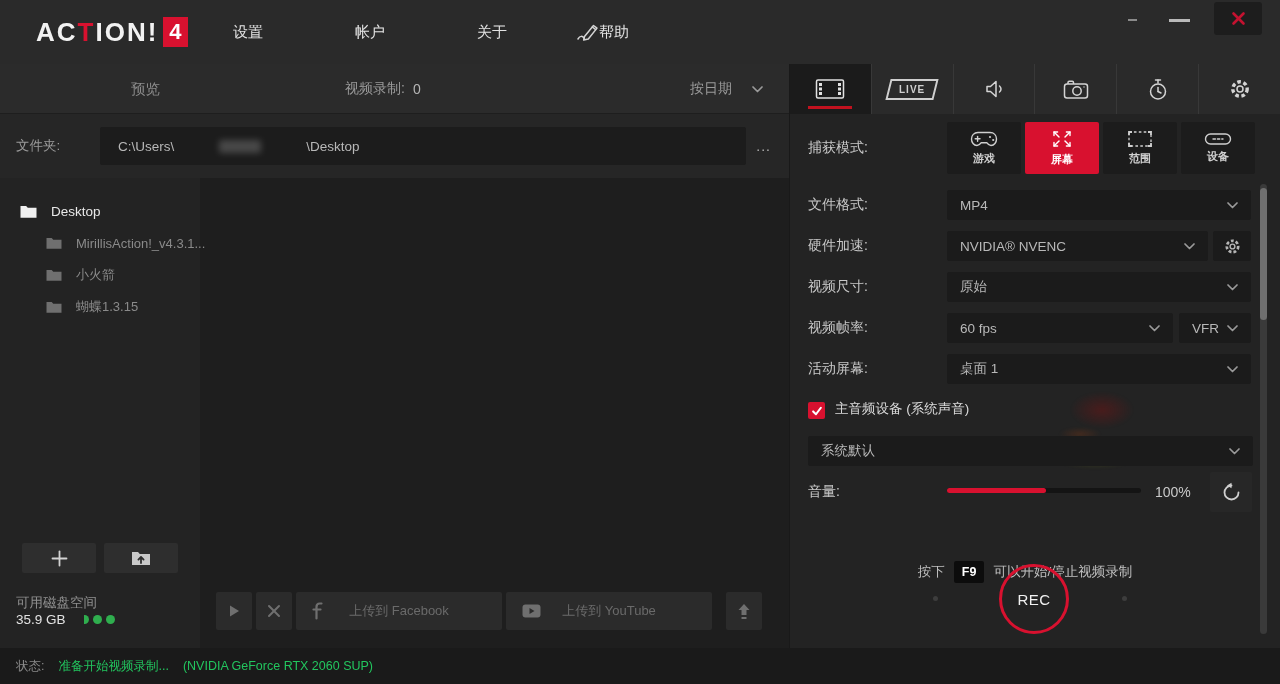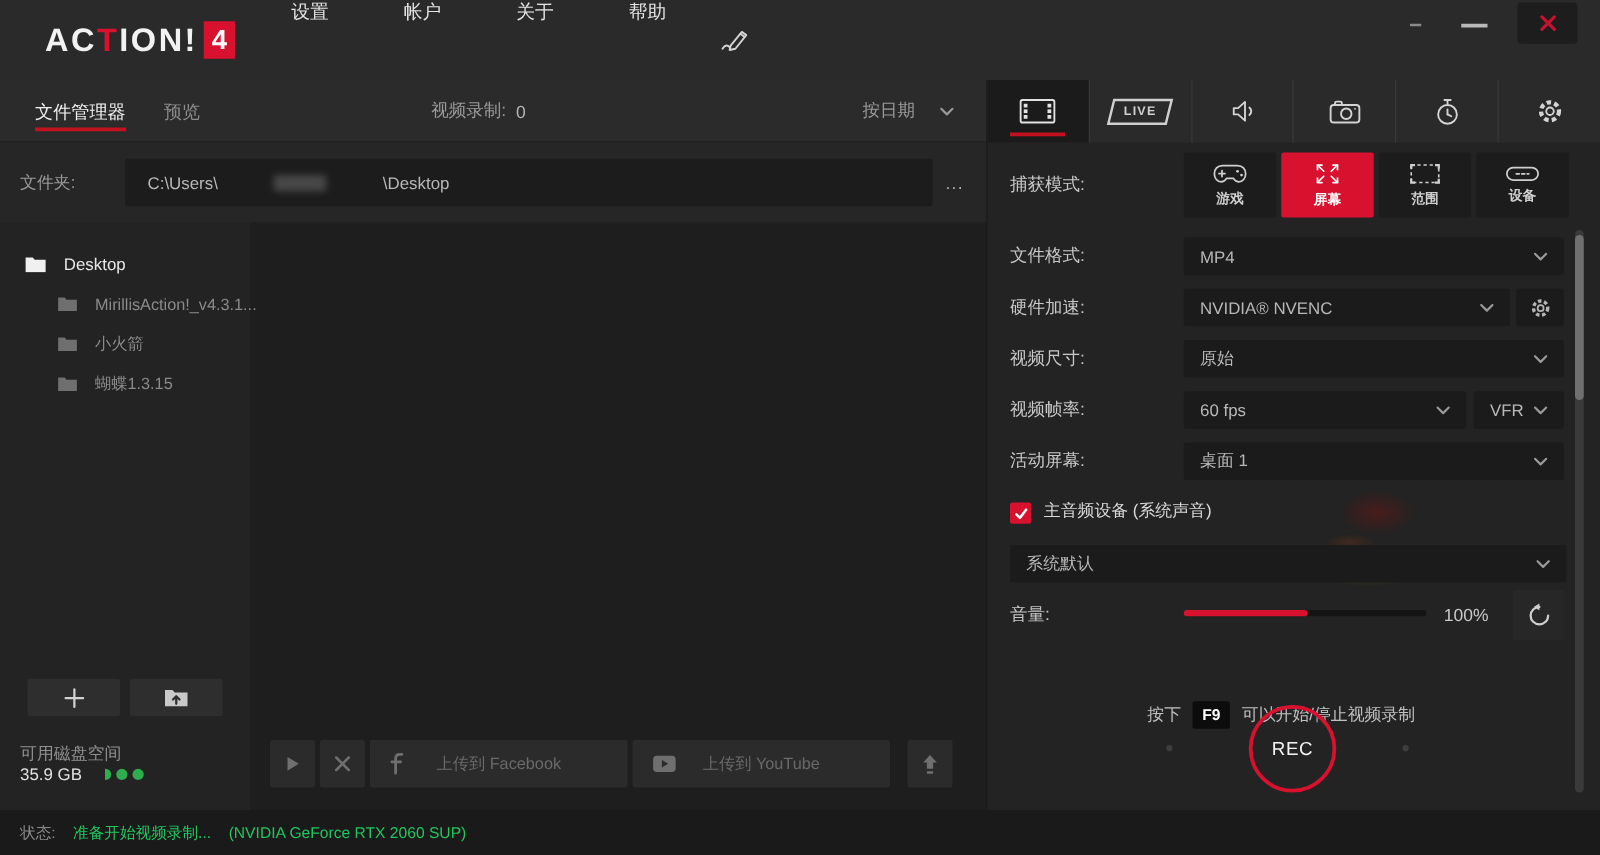--- a/index.html
+++ b/index.html
@@ -6,21 +6,21 @@
   html,body { background:#111; }
   body { font-family:"Liberation Sans","DejaVu Sans",sans-serif; }
   #app { position:relative; width:1280px; height:684px; background:#232323; overflow:hidden; }
 
   
   #topbar { position:absolute; left:0; top:0; width:1280px; height:64px; background:#2a2a2a; }
   .logo { position:absolute; left:36px; top:14px; height:36px; display:flex; align-items:center; }
   .logo .lt { font-size:26px; font-weight:800; letter-spacing:2px; color:#f2f2f2; }
   .logo .lt.red { color:#d8112f; }
   .logo .badge { display:inline-block; margin-left:5px; background:#d8112f; color:#fff; font-weight:800; font-size:22px; line-height:30px; padding:0 6px; }
-  .menu { position:absolute; left:233px; top:0; height:64px; display:flex; align-items:flex-start; gap:60px; }
+  .menu { position:absolute; left:233px; top:0; height:64px; display:flex; align-items:center; gap:92px; }
   .menu .mitem { color:#e3e3e3; font-size:15px; cursor:default; }
   .pen { position:absolute; left:575px; top:20px; }
   .winctl-dash1 { position:absolute; left:1128px; top:19px; width:9px; height:2px; background:#8a8a8a; }
   .winctl-dash2 { position:absolute; left:1169px; top:19px; width:21px; height:3px; background:#b9b9b9; }
   .winctl-close { position:absolute; left:1214px; top:2px; width:48px; height:33px; background:#1d1d1d; border-radius:3px; display:flex; align-items:center; justify-content:center; }
 
   
   #leftpanel { position:absolute; left:0; top:64px; width:790px; height:584px; background:#232323; border-right:1px solid #191919; }
   .lp-header { position:absolute; left:0; top:0; width:100%; height:50px; background:#2b2b2b; border-bottom:1px solid #1e1e1e; }
   .tab-fm { position:absolute; left:28px; top:0; height:50px; display:flex; align-items:center; color:#f2f2f2; font-size:14.5px; }
@@ -141,24 +141,20 @@
     <div class="winctl-close">
       <svg width="15" height="15" viewBox="0 0 15 15" stroke="#c41230" stroke-width="2.6" stroke-linecap="round">
         <line x1="2.5" y1="2.5" x2="12.5" y2="12.5"></line>
           <line x1="12.5" y1="2.5" x2="2.5" y2="12.5"></line>
       </svg>
     </div>
   </div>
 
   <div id="leftpanel">
     <div class="lp-header">
-      <div class="tab-fm">
-        <span>文件管理器</span>
-        <div class="underline"></div>
-      </div>
       <div class="tab-pv">
         <span>预览</span>
       </div>
       <div class="rec-count">
         <span>视频录制:</span>
         <span class="cnt">0</span>
       </div>
       <div class="sortby">
         <span>按日期</span>
         <svg width="11" height="7" viewBox="0 0 11 7" fill="none" stroke="#9a9a9a" stroke-width="1.7" stroke-linecap="round" stroke-linejoin="round">

